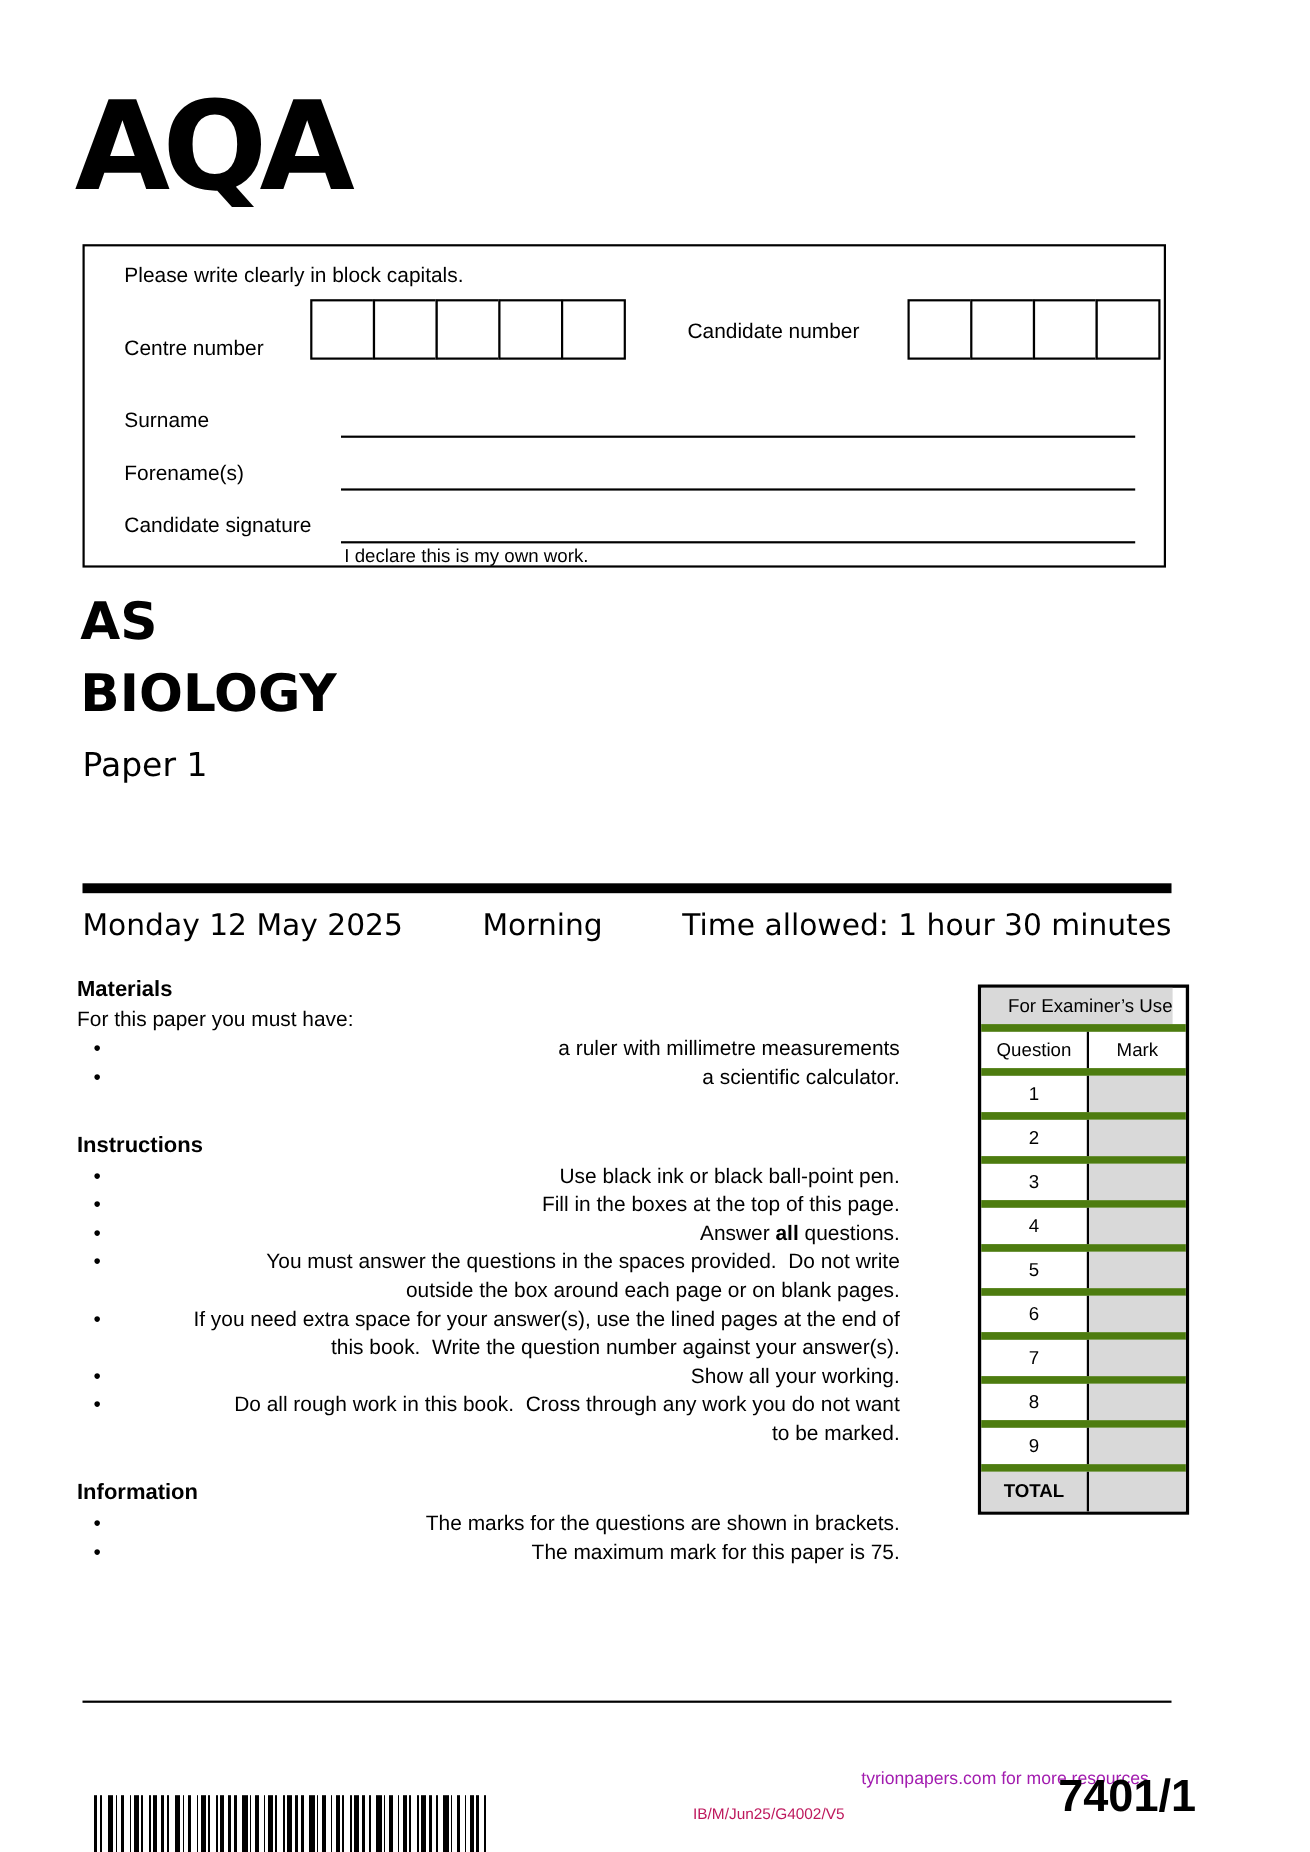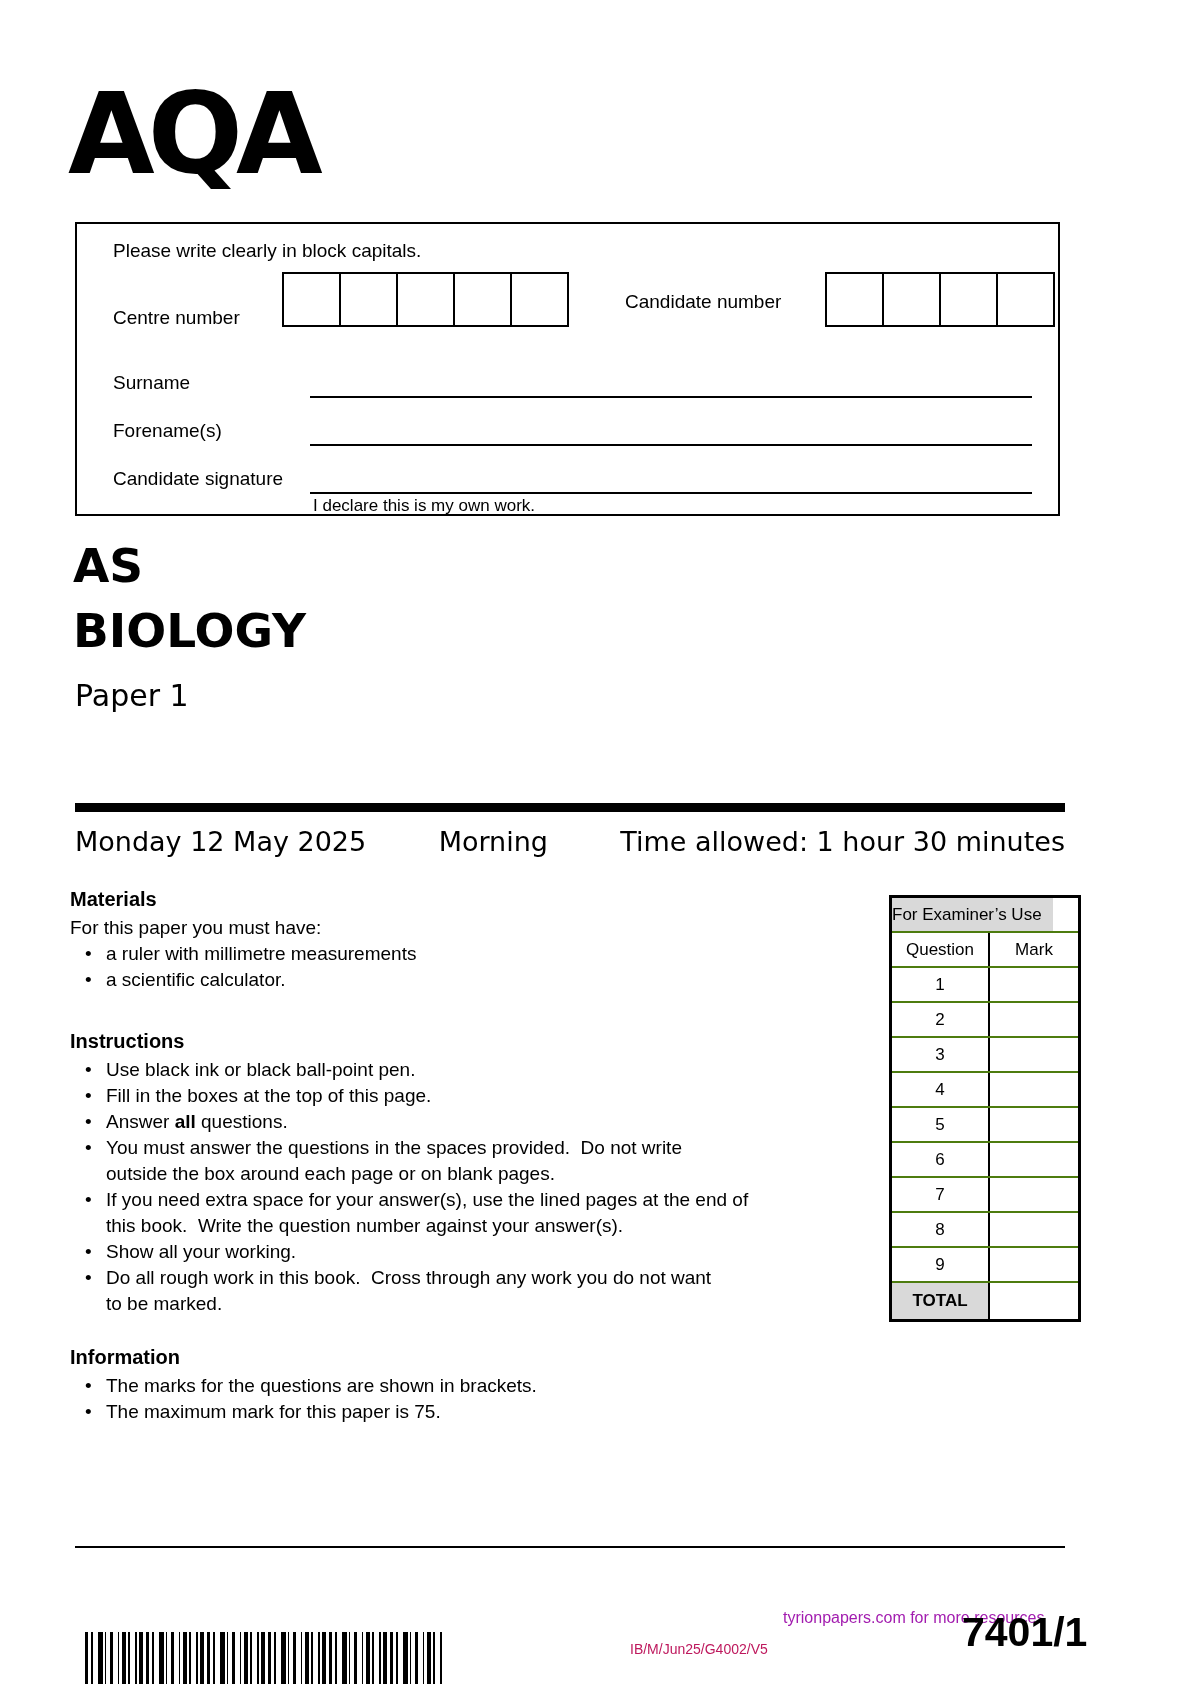--- a/index.html
+++ b/index.html
@@ -28,30 +28,30 @@
   .t-paper{position:absolute;left:75px;top:681px;font-family:"DejaVu Sans",sans-serif;font-size:30px;line-height:1;}
   .thick-rule{position:absolute;left:75px;top:803px;width:990px;height:9px;background:#000;}
   .session{
     position:absolute;left:75px;top:826px;width:990px;display:flex;justify-content:space-between;
     font-family:"DejaVu Sans",sans-serif;font-size:27px;line-height:1.2;
   }
   
   .sect{position:absolute;left:70px;width:748px;font-size:19px;line-height:26px;}
   .sect h3{margin:0 0 3px 0;font-size:20px;line-height:26px;}
   .sect .intro{margin:0;}
-  .sect ul{list-style:none;margin:0;padding:0;}
+  .sect ul{list-style:none;margin:0;padding:0;text-align:right;}
   .sect li{position:relative;padding-left:36px;white-space:pre-wrap;}
   .sect li::before{content:"\2022";position:absolute;left:15px;top:0;}
   .sect-materials{top:886px;}
   .sect-instructions{top:1028px;}
   .sect-information{top:1344px;}
   
   .ex-table{position:absolute;left:889px;top:895px;border:3px solid #000;background:#fff;font-size:17px;}
-  .ex-title{width:161px;height:33px;line-height:33px;text-align:left;background:#d9d9d9;}
-  .ex-row{display:flex;border-top:2px solid #4d7c0f;height:33px;line-height:33px;text-align:center;align-items:center;}
+  .ex-title{width:174px;height:33px;line-height:33px;text-align:right;background:#d9d9d9;}
+  .ex-row{display:flex;border-top:7px solid #4d7c0f;height:33px;line-height:33px;text-align:center;}
   .ex-q{width:96px;border-right:2px solid #000;}
   .ex-m{width:88px;}
   .ex-row .shade{background:#d9d9d9;}
   .ex-total{height:36px;line-height:36px;font-weight:bold;}
   
   .thin-rule{position:absolute;left:75px;top:1546px;width:990px;height:2px;background:#000;}
   .barcode{position:absolute;left:85px;top:1632px;width:358px;text-align:right;}
   .bars{
     height:62px;
     background:repeating-linear-gradient(90deg,

